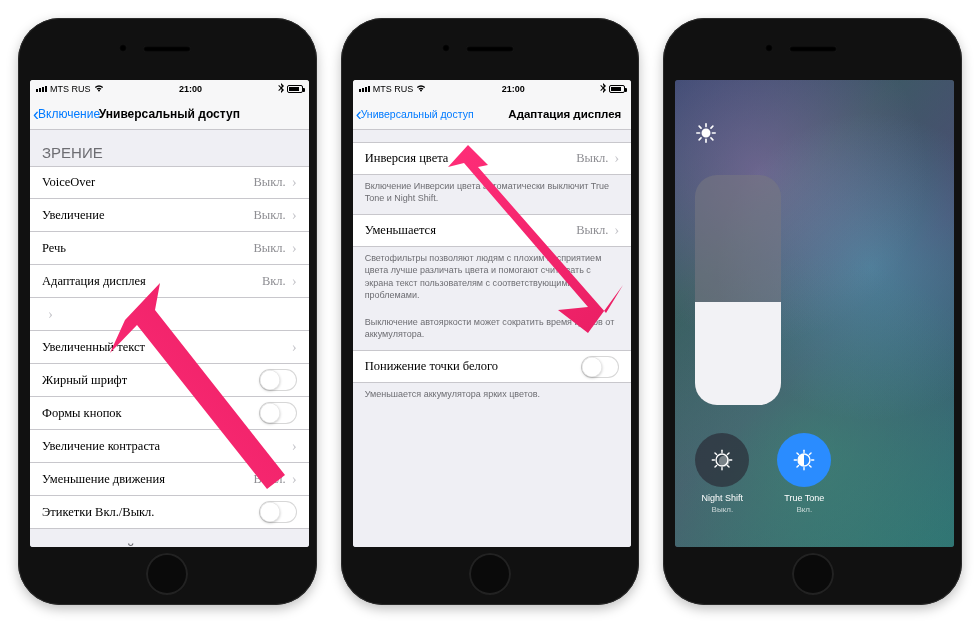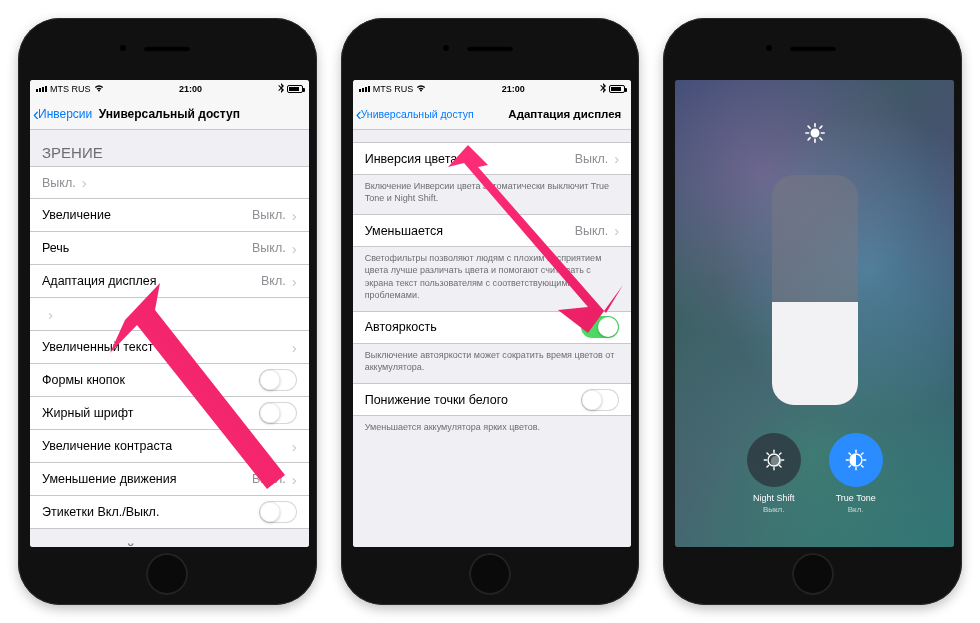--- a/index.html
+++ b/index.html
@@ -77,20 +77,21 @@
   
   .content { height: calc(100% - 50px); overflow: hidden; background:#efeff4;}
   .section-header {
     text-transform: uppercase; color: #6d6d72; font-size: 15px;
     padding: 14px 12px 5px 12px;
   }
   .cell {
     background: #fff; height: 33px; display: flex; align-items: center;
     padding: 0 12px; border-bottom: 0.5px solid #c8c7cc;
     position: relative;
+    font-family: Liberation Serif, serif;
   }
   .cell.first { border-top: 0.5px solid #c8c7cc; }
   .cell .label { flex: 1; font-size: 12.5px; }
   .cell .value { color: #8e8e93; font-size: 12.5px; }
   .cell .chevron { color: #c7c7cc; font-size: 15px; margin-left: 6px; font-weight: 300;}
   .section-footer {
     color: #6d6d72; font-size: 9px; line-height: 1.35;
     padding: 5px 12px 10px 12px;
   }
   
@@ -120,21 +121,21 @@
     position: absolute; inset: 0;
     background: linear-gradient(180deg, rgba(40,60,100,0.55), rgba(30,80,90,0.55) 60%, rgba(40,100,90,0.6));
   }
   .cc-blur::before {
     content:""; position:absolute; inset:0;
     background:
       radial-gradient(circle at 30% 20%, rgba(180,120,200,0.4), transparent 40%),
       radial-gradient(circle at 70% 40%, rgba(80,180,200,0.45), transparent 45%),
       radial-gradient(circle at 50% 80%, rgba(60,160,120,0.4), transparent 50%);
   }
-  .cc-inner { position:absolute; inset:0; padding: 36px 20px 20px 20px; display:flex; flex-direction:column; align-items:center; }
+  .cc-inner { position:absolute; inset:0; padding: 36px 20px 20px 20px; display:flex; flex-direction:column; }
   .sun-icon {
     color: #fff; margin-top: 6px;
   }
   .brightness-slider {
     margin-top: 28px;
     width: 86px; height: 230px; border-radius: 22px; overflow: hidden;
     background: rgba(120,120,130,0.55); position: relative;
   }
   .brightness-fill {
     position: absolute; left:0; right:0; bottom:0; height:45%;
@@ -184,28 +185,29 @@
               </svg>
           </span>
           <span class="battery">
               <span class="fill"></span>
             </span>
         </div>
       </div>
       <div class="nav-bar">
         <div class="nav-back">
           <span class="chev">‹</span>
-          <span>Инверсии</span>
+          <span>Включение</span>
         </div>
         <div class="nav-title">Универсальный доступ</div>
       </div>
       <div class="content">
         <div class="section-header">ЗРЕНИЕ</div>
 
         <div class="cell first">
+          <div class="label">VoiceOver</div>
           <div class="value">Выкл.</div>
           <div class="chevron">›</div>
         </div>
         <div class="cell">
           <div class="label">Увеличение</div>
           <div class="value">Выкл.</div>
           <div class="chevron">›</div>
         </div>
         <div class="cell">
           <div class="label">Речь</div>
@@ -218,27 +220,27 @@
           <div class="chevron">›</div>
         </div>
         <div class="cell">
           <div class="chevron">›</div>
         </div>
         <div class="cell">
           <div class="label">Увеличенный текст</div>
           <div class="chevron">›</div>
         </div>
         <div class="cell">
-          <div class="label">Формы кнопок</div>
+          <div class="label">Жирный шрифт</div>
           <div class="switch outlined">
               <div class="knob"></div>
             </div>
         </div>
         <div class="cell">
-          <div class="label">Жирный шрифт</div>
+          <div class="label">Формы кнопок</div>
           <div class="switch outlined">
               <div class="knob"></div>
             </div>
         </div>
         <div class="cell">
           <div class="label">Увеличение контраста</div>
           <div class="chevron">›</div>
         </div>
         <div class="cell">
           <div class="label">Уменьшение движения</div>
@@ -316,26 +318,20 @@
         </div>
         <div class="section-footer">Включение Инверсии цвета автоматически выключит True Tone и Night Shift.</div>
 
         <div class="cell first">
           <div class="label">Уменьшается</div>
           <div class="value">Выкл.</div>
           <div class="chevron">›</div>
         </div>
         <div class="section-footer">Светофильтры позволяют людям с плохим восприятием цвета лучше различать цвета и помогают считывать с экрана текст пользователям с соответствующими проблемами.</div>
 
-        <div class="cell first">
-          <div class="label">Автояркость</div>
-          <div class="switch on">
-              <div class="knob"></div>
-            </div>
-        </div>
         <div class="section-footer">Выключение автояркости может сократить время цветов от аккумулятора.</div>
 
         <div class="cell first">
           <div class="label">Понижение точки белого</div>
           <div class="switch outlined">
               <div class="knob"></div>
             </div>
         </div>
         <div class="section-footer">Уменьшается аккумулятора ярких цветов.</div>
       </div>

